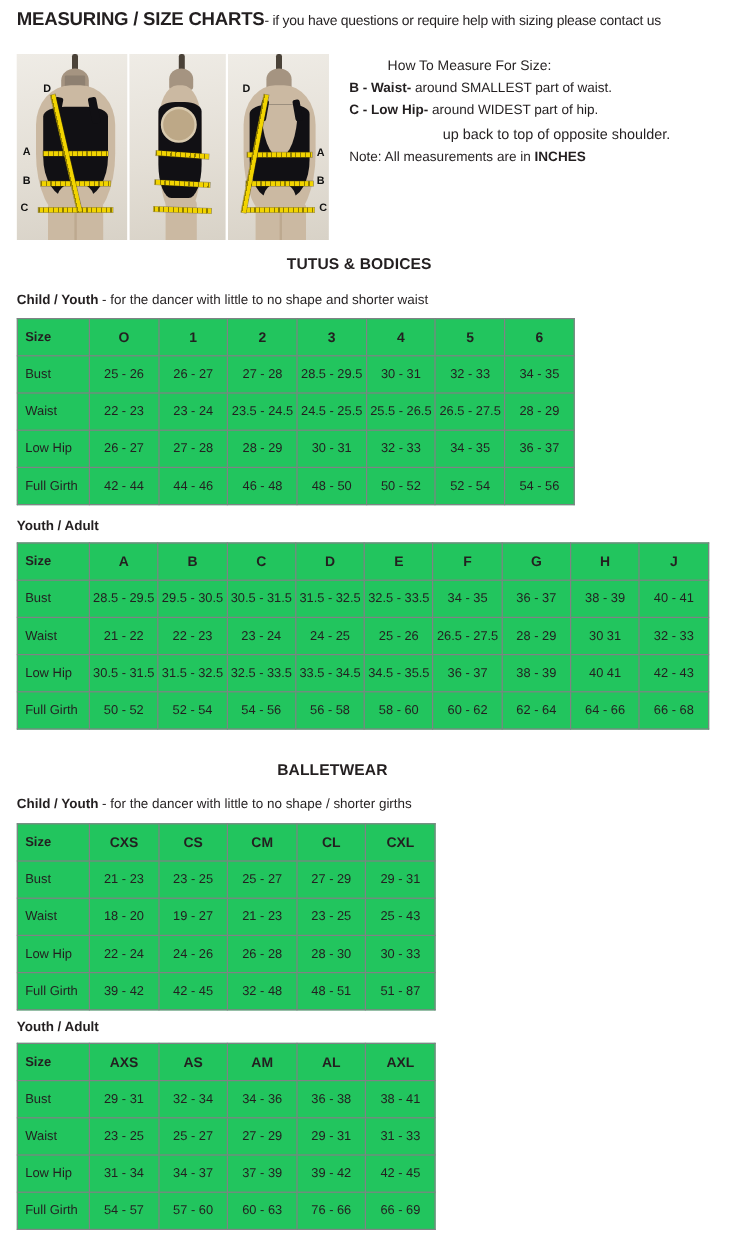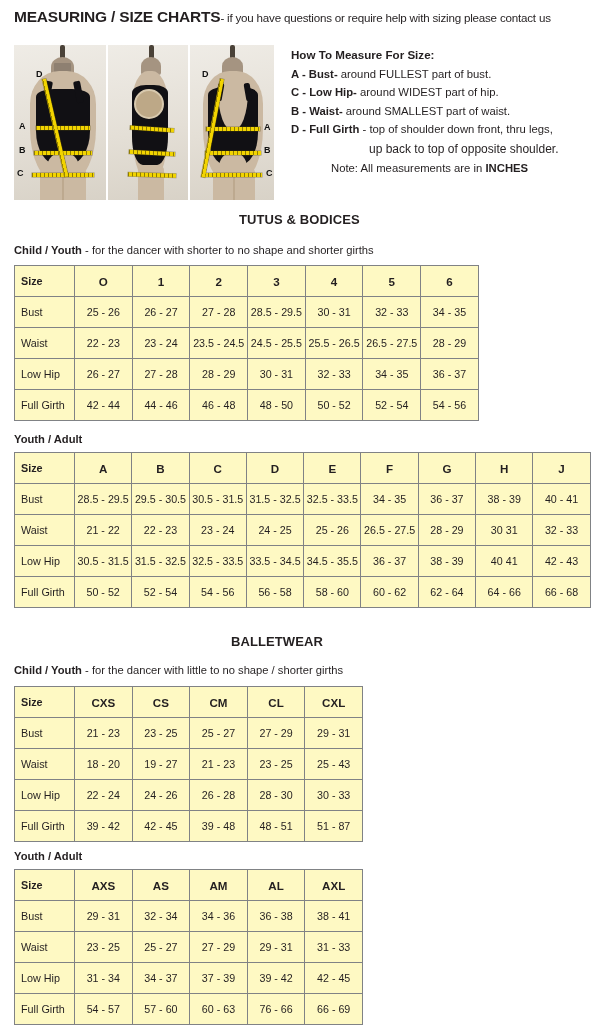--- a/index.html
+++ b/index.html
@@ -139,39 +139,39 @@
 
   
   .howto {
     position: absolute;
     left: 291px;
     top: 48px;
     width: 320px;
   }
   .howto .ht-title {
     font-size: 11.6px;
-    font-weight: bold;
+    font-weight: normal;
     margin-bottom: 6.5px;
+    margin-left: 32px;
   }
   .howto .ht-line {
     font-size: 11.3px;
     margin-bottom: 6.5px;
     white-space: nowrap;
   }
   .howto .ht-line b { font-weight: bold; }
   .howto .ht-cont {
     font-size: 12px;
     margin-bottom: 6.5px;
     padding-left: 78px;
     white-space: nowrap;
   }
   .howto .ht-note {
     font-size: 11.3px;
     white-space: nowrap;
-    margin-left: 40px;
   }
   .howto .ht-note b { font-weight: bold; }
 
   
   .section-title {
     position: absolute;
     font-size: 13px;
     font-weight: bold;
     letter-spacing: 0.1px;
     white-space: nowrap;
@@ -181,21 +181,21 @@
     font-size: 11.2px;
     white-space: nowrap;
   }
   .group-label b { font-weight: bold; }
 
   
   table.size-table {
     position: absolute;
     border-collapse: collapse;
     table-layout: fixed;
-    background: #fef9c3;
+    background: #22c55e;
   }
   table.size-table td {
     border: 1px solid #808285;
     height: 30px;
     font-size: 10.7px;
     text-align: center;
     vertical-align: middle;
     padding: 0 1px;
     white-space: nowrap;
     color: #231f20;
@@ -295,42 +295,36 @@
     <div class="plabel" style="left:74px; top:78px;">A</div>
     <div class="plabel" style="left:74px; top:101px;">B</div>
     <div class="plabel" style="left:76px; top:124px;">C</div>
   </div>
 </div>
 
 <div class="howto">
   <div class="ht-title">How To Measure For Size:</div>
 
   <div class="ht-line">
-    <b>A - Bust-</b><span> around FULLEST part of bust.</span>
+    <b>B - Waist-</b><span> around SMALLEST part of waist.</span>
   </div>
   <div class="ht-line">
     <b>C - Low Hip-</b><span> around WIDEST part of hip.</span>
   </div>
-  <div class="ht-line">
-    <b>B - Waist-</b><span> around SMALLEST part of waist.</span>
-  </div>
-  <div class="ht-line">
-    <b>D - Full Girth</b><span> - top of shoulder down front,  thru legs,</span>
-  </div>
   <div class="ht-cont">up back to top of opposite shoulder.</div>
 
   <div class="ht-note">
     <span>Note: All measurements are in </span><b>INCHES</b>
   </div>
 </div>
 
 <div class="section-title" style="left:239px; top:212px;">TUTUS &amp; BODICES</div>
 
 <div class="group-label" style="left:14px; top:244px;">
-  <b>Child / Youth</b><span> - for the dancer with shorter to no shape and shorter girths</span>
+  <b>Child / Youth</b><span> - for the dancer with little to no shape and shorter waist</span>
 </div>
 
 <table class="size-table" id="table-tutus-child">
   <colgroup>
     <col class="lbl">
       <col class="dat">
       <col class="dat">
       <col class="dat">
       <col class="dat">
       <col class="dat">
@@ -517,21 +511,21 @@
       <td>22 - 24</td>
       <td>24 - 26</td>
       <td>26 -  28</td>
       <td>28 - 30</td>
       <td>30 - 33</td>
     </tr>
     <tr>
       <td class="rowhead">Full Girth</td>
       <td>39 - 42</td>
       <td>42 - 45</td>
-      <td>39 - 48</td>
+      <td>32 - 48</td>
       <td>48 - 51</td>
       <td>51 - 87</td>
     </tr>
   </tbody>
 </table>
 
 <div class="group-label" style="left:14px; top:850px;">
   <b>Youth / Adult</b><span></span>
 </div>
 

